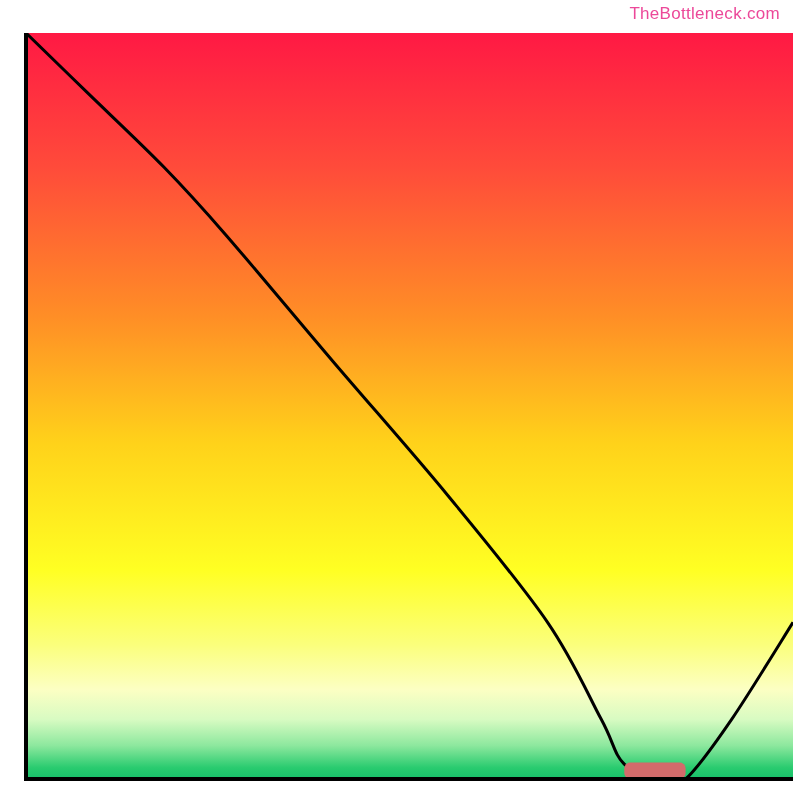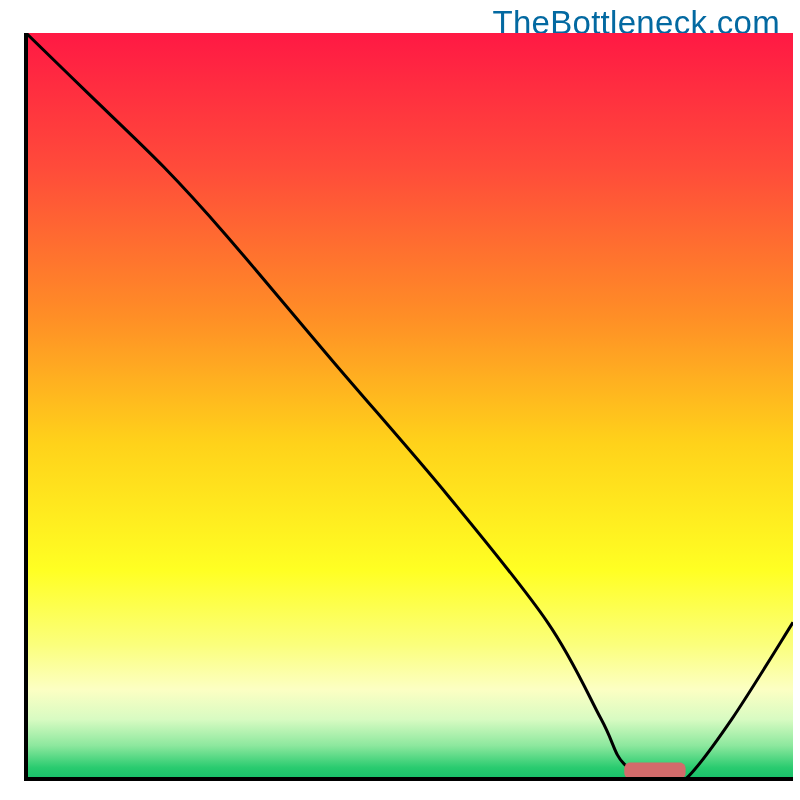--- a/index.html
+++ b/index.html
@@ -13,22 +13,22 @@
   }
   .stage {
     position: relative;
     width: 800px;
     height: 800px;
   }
   .watermark {
     position: absolute;
     top: 4px;
     right: 20px;
-    color: #0369a1;
-    font-size: 33px;
+    color: #ec4899;
+    font-size: 17px;
     font-weight: 400;
     letter-spacing: 0.3px;
   }
   svg.plot {
     position: absolute;
     left: 0;
     top: 0;
   }
   .axis {
     stroke: #000;

